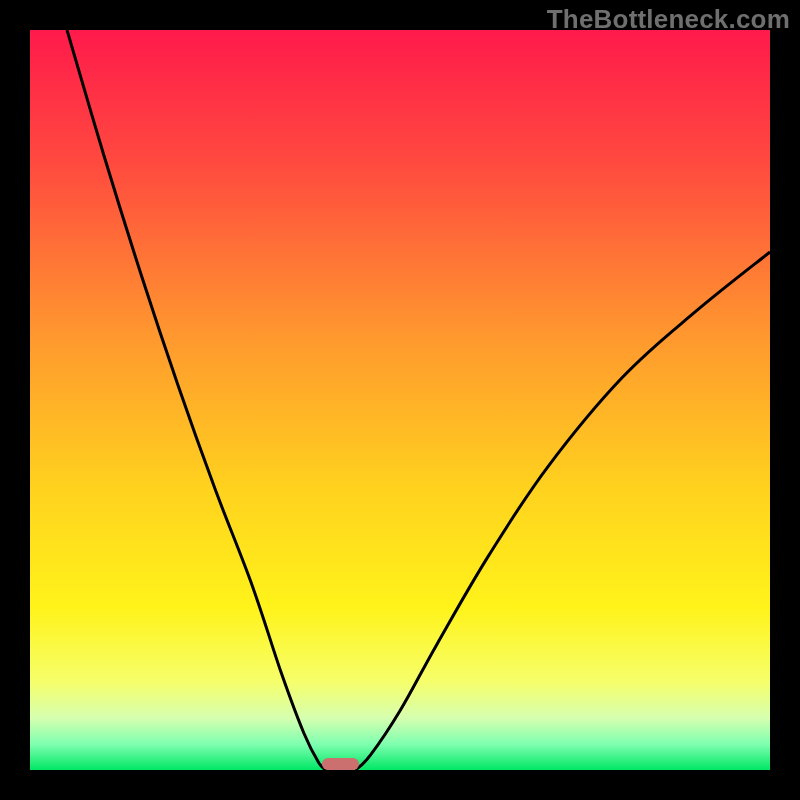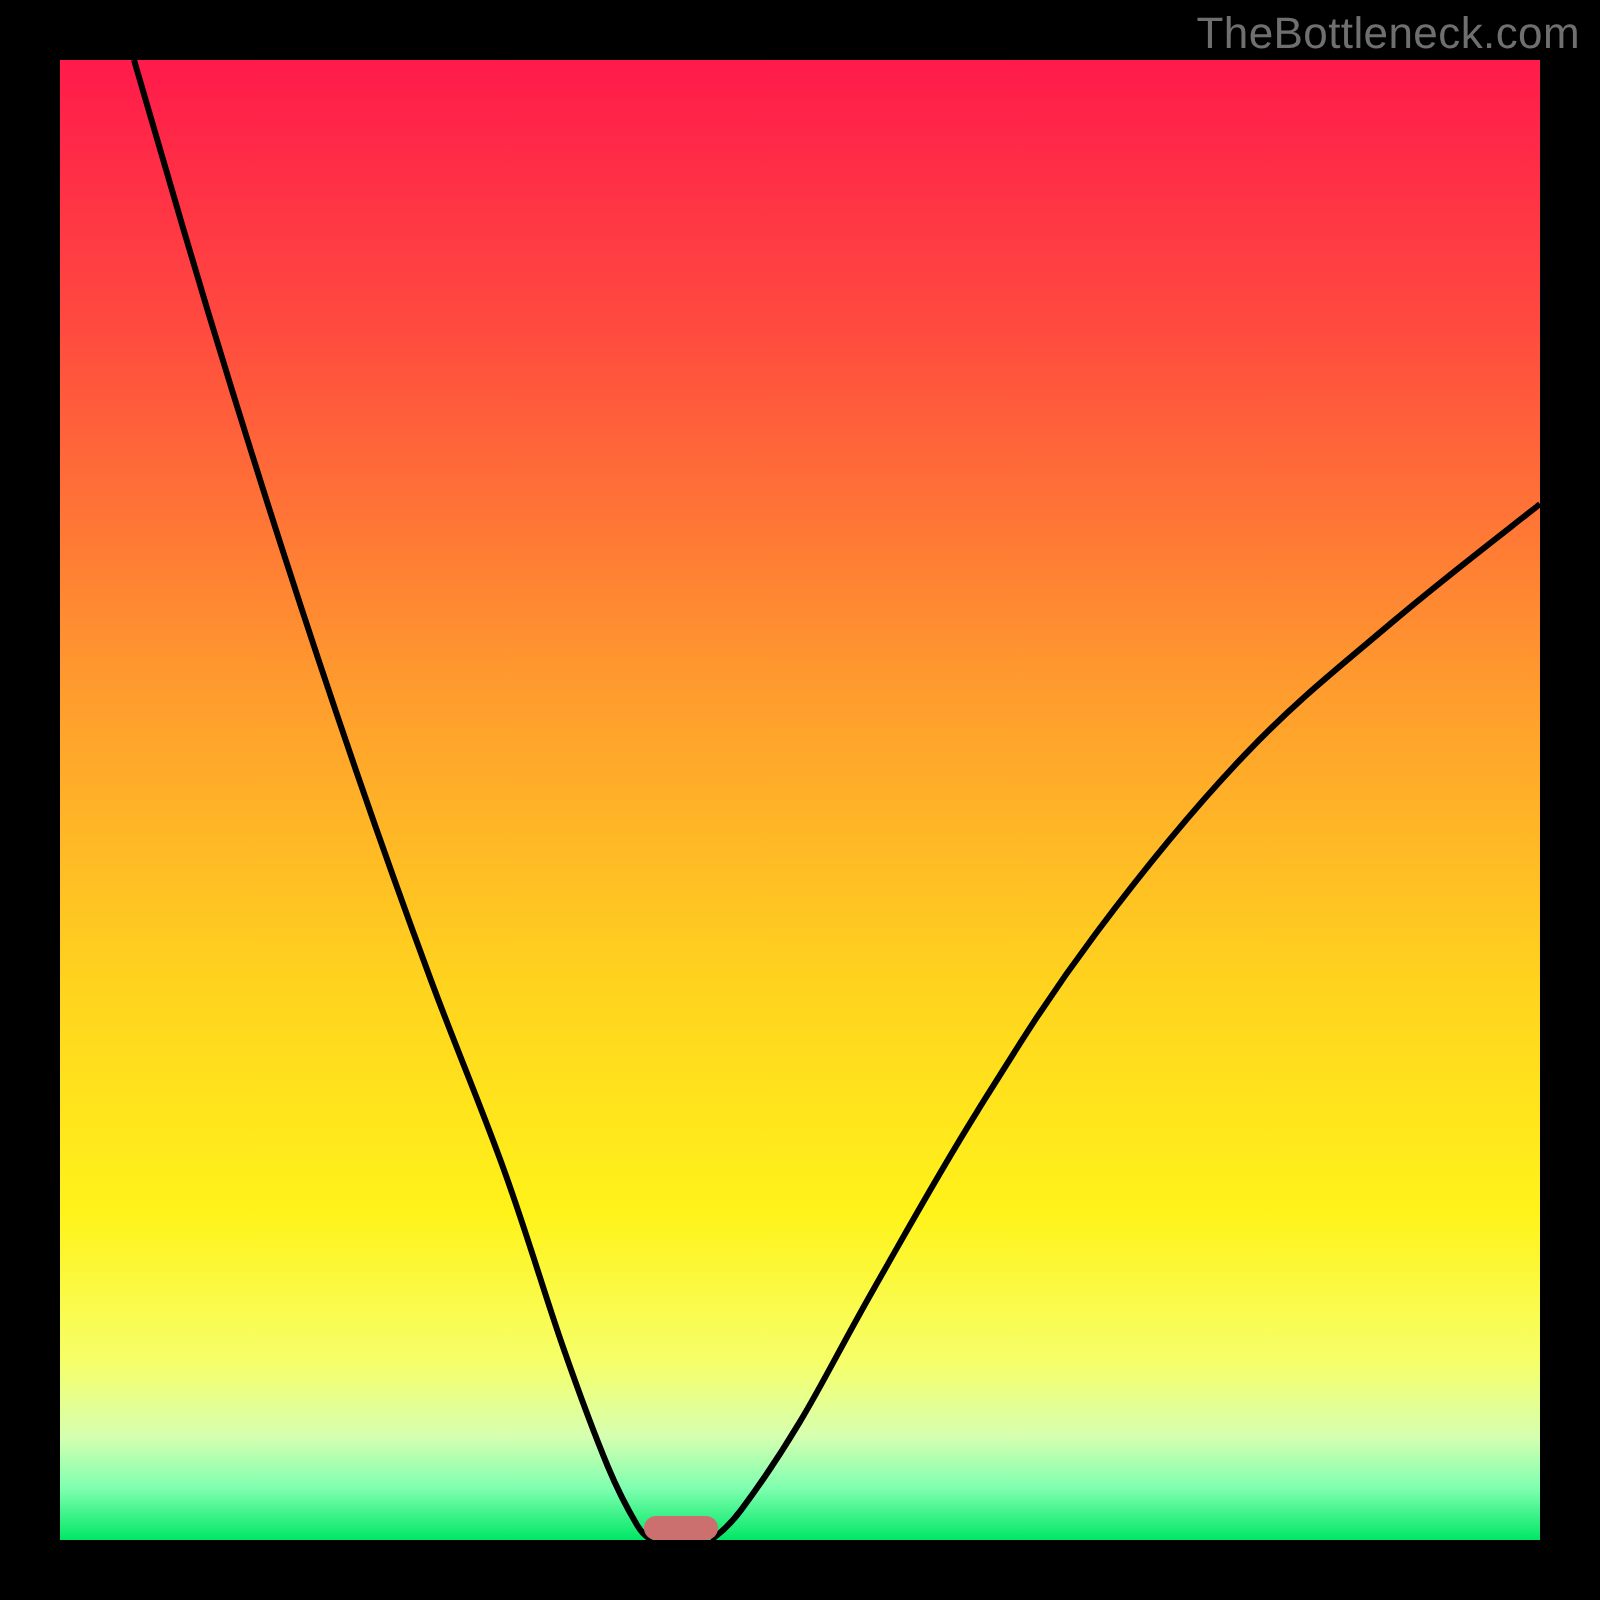--- a/index.html
+++ b/index.html
@@ -22,22 +22,22 @@
   .plot-area {
     position: absolute;
     inset: 0;
     
   }
   .watermark {
     position: absolute;
     top: 4px;
     right: 10px;
     color: #6f6f6f;
-    font-size: 22px;
-    font-weight: 400;
+    font-size: 26px;
+    font-weight: 700;
     letter-spacing: 0.2px;
     z-index: 5;
     user-select: none;
   }
   svg {
     position: absolute;
     inset: 0;
     width: 740px;
     height: 740px;
     display: block;

